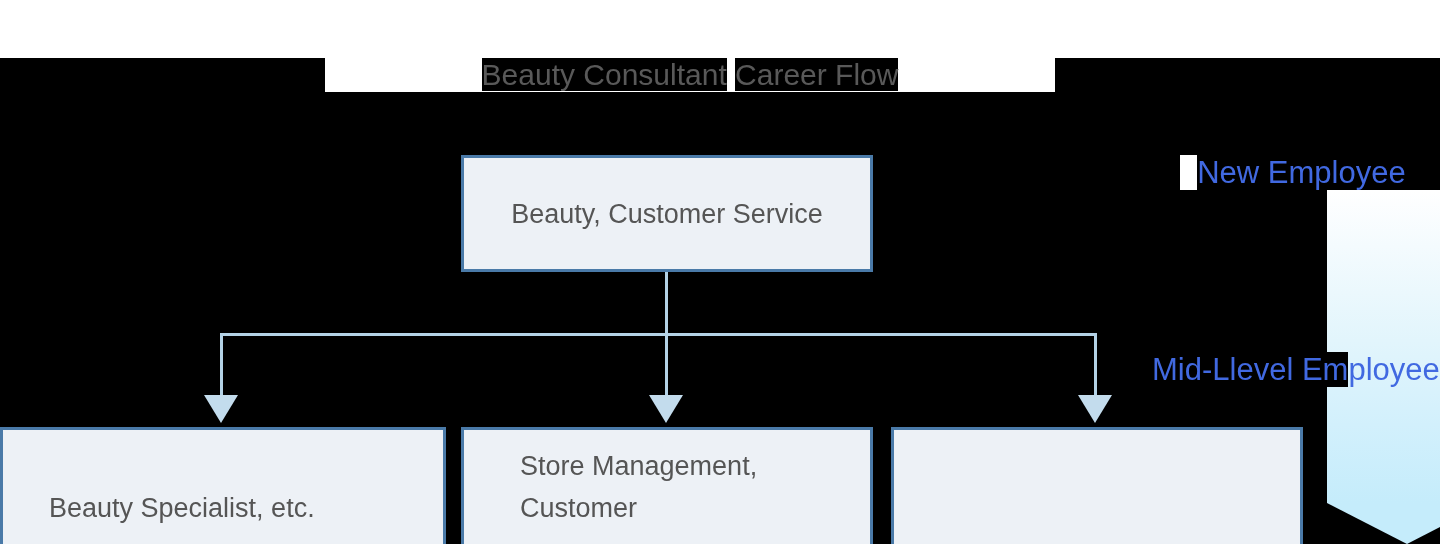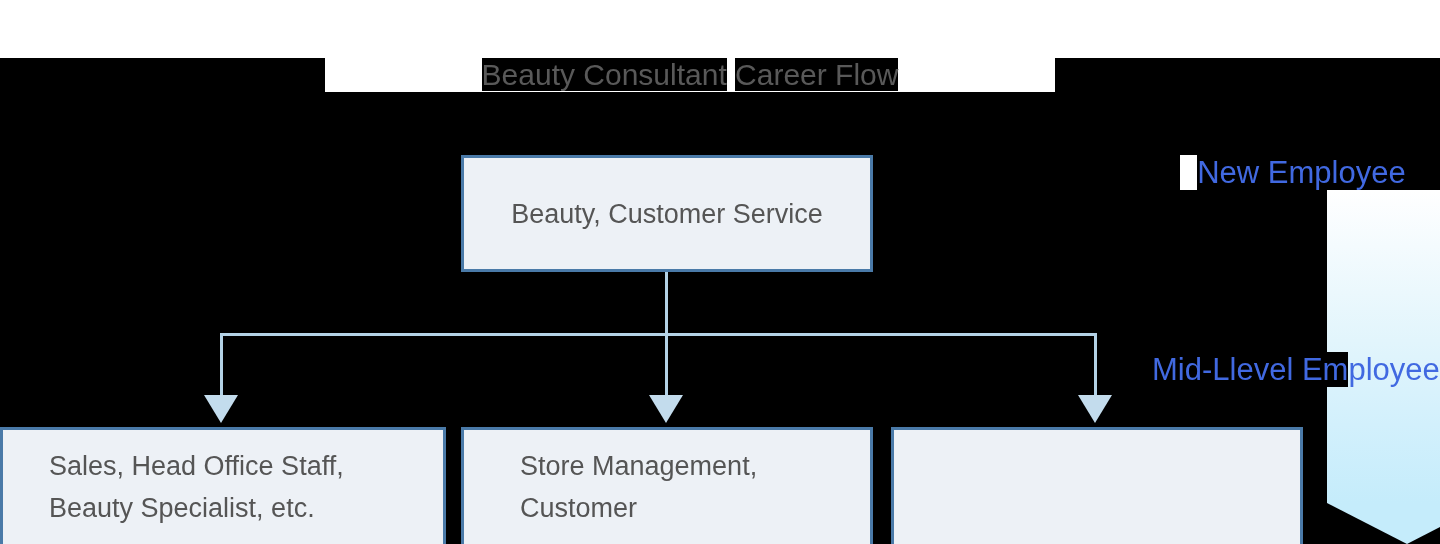--- a/index.html
+++ b/index.html
@@ -189,21 +189,21 @@
   <div class="conn-line h-trunk"></div>
   <div class="conn-line v-left"></div>
   <div class="conn-line v-center-lower"></div>
   <div class="conn-line v-right"></div>
 
   <div class="arrow-head" id="head-left"></div>
   <div class="arrow-head" id="head-center"></div>
   <div class="arrow-head" id="head-right"></div>
 
   <div class="flow-box" id="box-left">
-    <span class="box-text"><span>Sales, Head Office Staff,</span><br><span>Beauty Specialist, etc.</span></span>
+    <span class="box-text"><br><span>Beauty Specialist, etc.</span></span>
   </div>
 
   <div class="flow-box" id="box-mid">
     <span class="box-text"><span>Store Management,</span><br><span>Customer</span></span>
   </div>
 
   <div class="flow-box" id="box-right">
     <span class="box-text"><br></span>
   </div>
 

